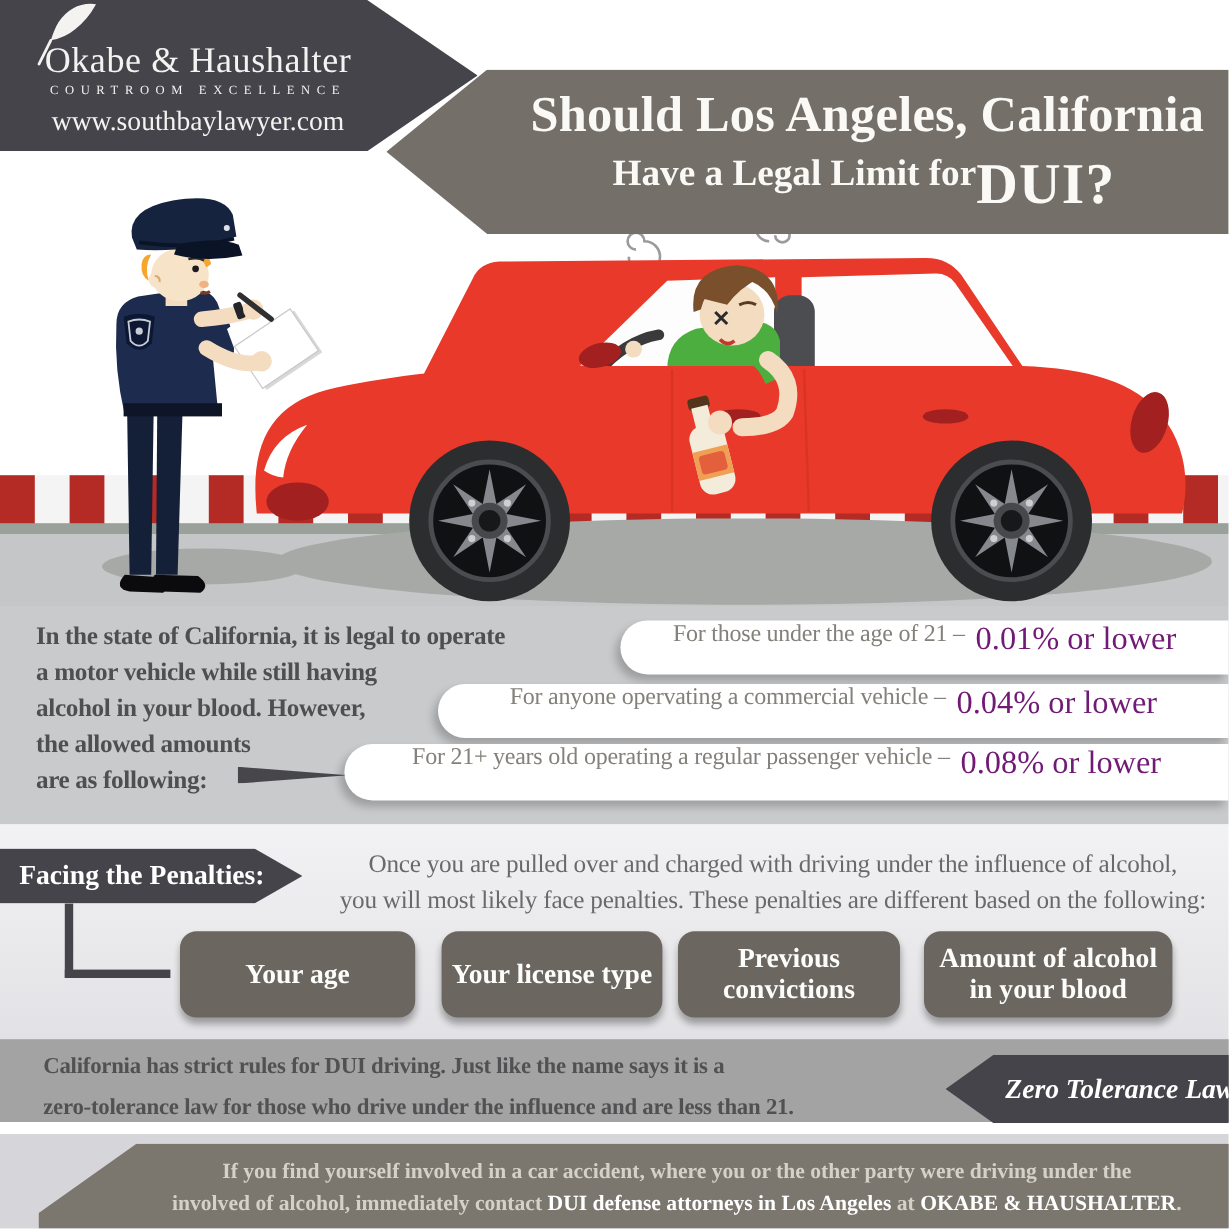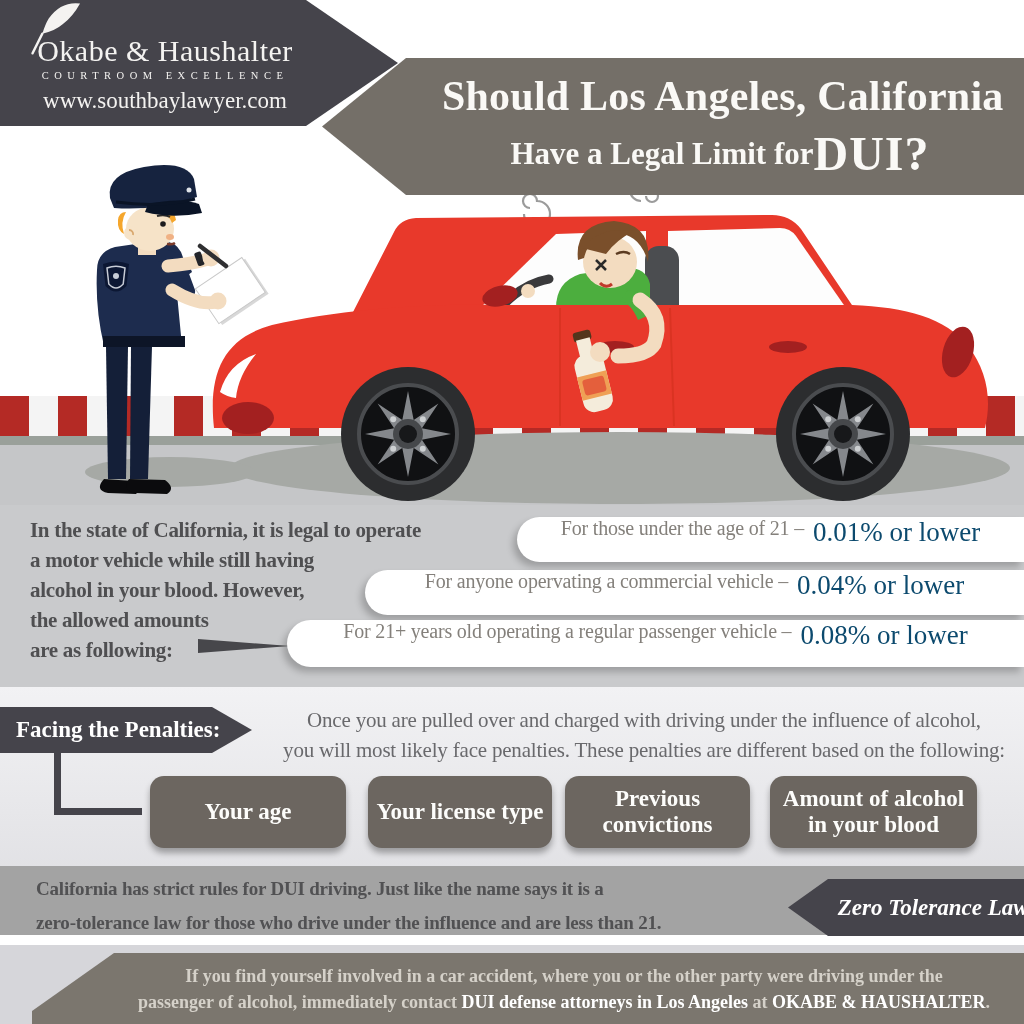--- a/index.html
+++ b/index.html
@@ -5,42 +5,42 @@
   html,body{margin:0;padding:0;background:#ffffff;}
   #canvas{position:relative;width:1024px;height:1024px;overflow:hidden;background:#ffffff;
           font-family:"Liberation Serif","DejaVu Serif",serif;}
   .abs{position:absolute;}
 
   
   #title-banner{left:322px;top:58px;width:702px;height:137px;background:#746f68;
     clip-path:polygon(0 50%,84px 0,100% 0,100% 100%,84px 100%);color:#faf9f6;}
   #title-banner .t-inner{position:absolute;left:120px;right:26px;top:14px;text-align:center;}
   .t-line1{font-size:42px;font-weight:bold;letter-spacing:.2px;white-space:nowrap;}
-  .t-line2{margin-top:6px;display:flex;justify-content:center;align-items:center;}
+  .t-line2{margin-top:6px;display:flex;justify-content:center;align-items:flex-start;}
   .t-line2 .small{font-size:31px;font-weight:bold;white-space:nowrap;}
   .t-line2 .big{font-size:48px;font-weight:bold;letter-spacing:1px;white-space:nowrap;}
 
   #logo-banner{left:0;top:0;width:398px;height:126px;background:#45444b;
     clip-path:polygon(0 0,306px 0,100% 50%,306px 100%,0 100%);color:#f4f3f1;}
   .logo-inner{position:absolute;left:10px;top:6px;width:310px;text-align:center;}
   .logo-name{font-size:30px;letter-spacing:.5px;margin-top:28px;white-space:nowrap;}
   .logo-tagline{font-size:10.5px;letter-spacing:5.5px;margin-top:2px;white-space:nowrap;}
   .logo-site{font-size:23px;margin-top:7px;white-space:nowrap;}
   #quill{position:absolute;left:26px;top:0px;width:64px;height:58px;}
 
   
   #section-bac{left:0;top:505px;width:1024px;height:182px;background:#c9cacc;}
   .intro{left:30px;top:10px;font-size:21px;font-weight:bold;color:#4f4f51;line-height:30px;letter-spacing:-.3px;}
   .intro div{white-space:nowrap;}
   #intro-arrow{left:198px;top:134px;width:92px;height:14px;background:#47474b;
     clip-path:polygon(0 0,0 100%,100% 50%);}
   .pill{background:#ffffff;border-radius:26px 0 0 26px;display:flex;justify-content:center;
     box-shadow:-4px 5px 7px rgba(0,0,0,.22);white-space:nowrap;}
   .pill .lbl{font-size:20px;color:#84807b;letter-spacing:-.2px;}
-  .pill .val{font-size:27px;color:#0c4a6e;margin-left:9px;}
+  .pill .val{font-size:27px;color:#701a75;margin-left:9px;}
   #pill-1{left:517px;top:12px;width:507px;height:45px;}
   #pill-2{left:365px;top:65px;width:659px;height:45px;}
   #pill-3{left:287px;top:115px;width:737px;height:47px;}
 
   
   #section-penalties{left:0;top:687px;width:1024px;height:226px;
     background:linear-gradient(180deg,#f2f2f4 0%,#e7e7ea 55%,#dedee2 100%);}
   #penalties-banner{left:0;top:20px;width:252px;height:46px;background:#45444b;
     clip-path:polygon(0 0,212px 0,100% 50%,212px 100%,0 100%);color:#fff;
     display:flex;align-items:center;}
@@ -299,18 +299,18 @@
     </div>
     <div class="abs" id="zero-banner">
       <span>Zero Tolerance Law:</span>
     </div>
   </div>
 
   <div class="abs" id="section-footer">
     <div id="footer-shape">
       <div class="pad">
         <div>If you find yourself involved in a car accident, where you or the other party were driving under the</div>
-        <div><span>passenger of alcohol, immediately contact </span><b>DUI defense attorneys in Los Angeles</b><span> at </span><b>OKABE &amp; HAUSHALTER</b><span>.</span></div>
+        <div><span>involved of alcohol, immediately contact </span><b>DUI defense attorneys in Los Angeles</b><span> at </span><b>OKABE &amp; HAUSHALTER</b><span>.</span></div>
       </div>
     </div>
   </div>
 
 </div>
 
 </body></html>

